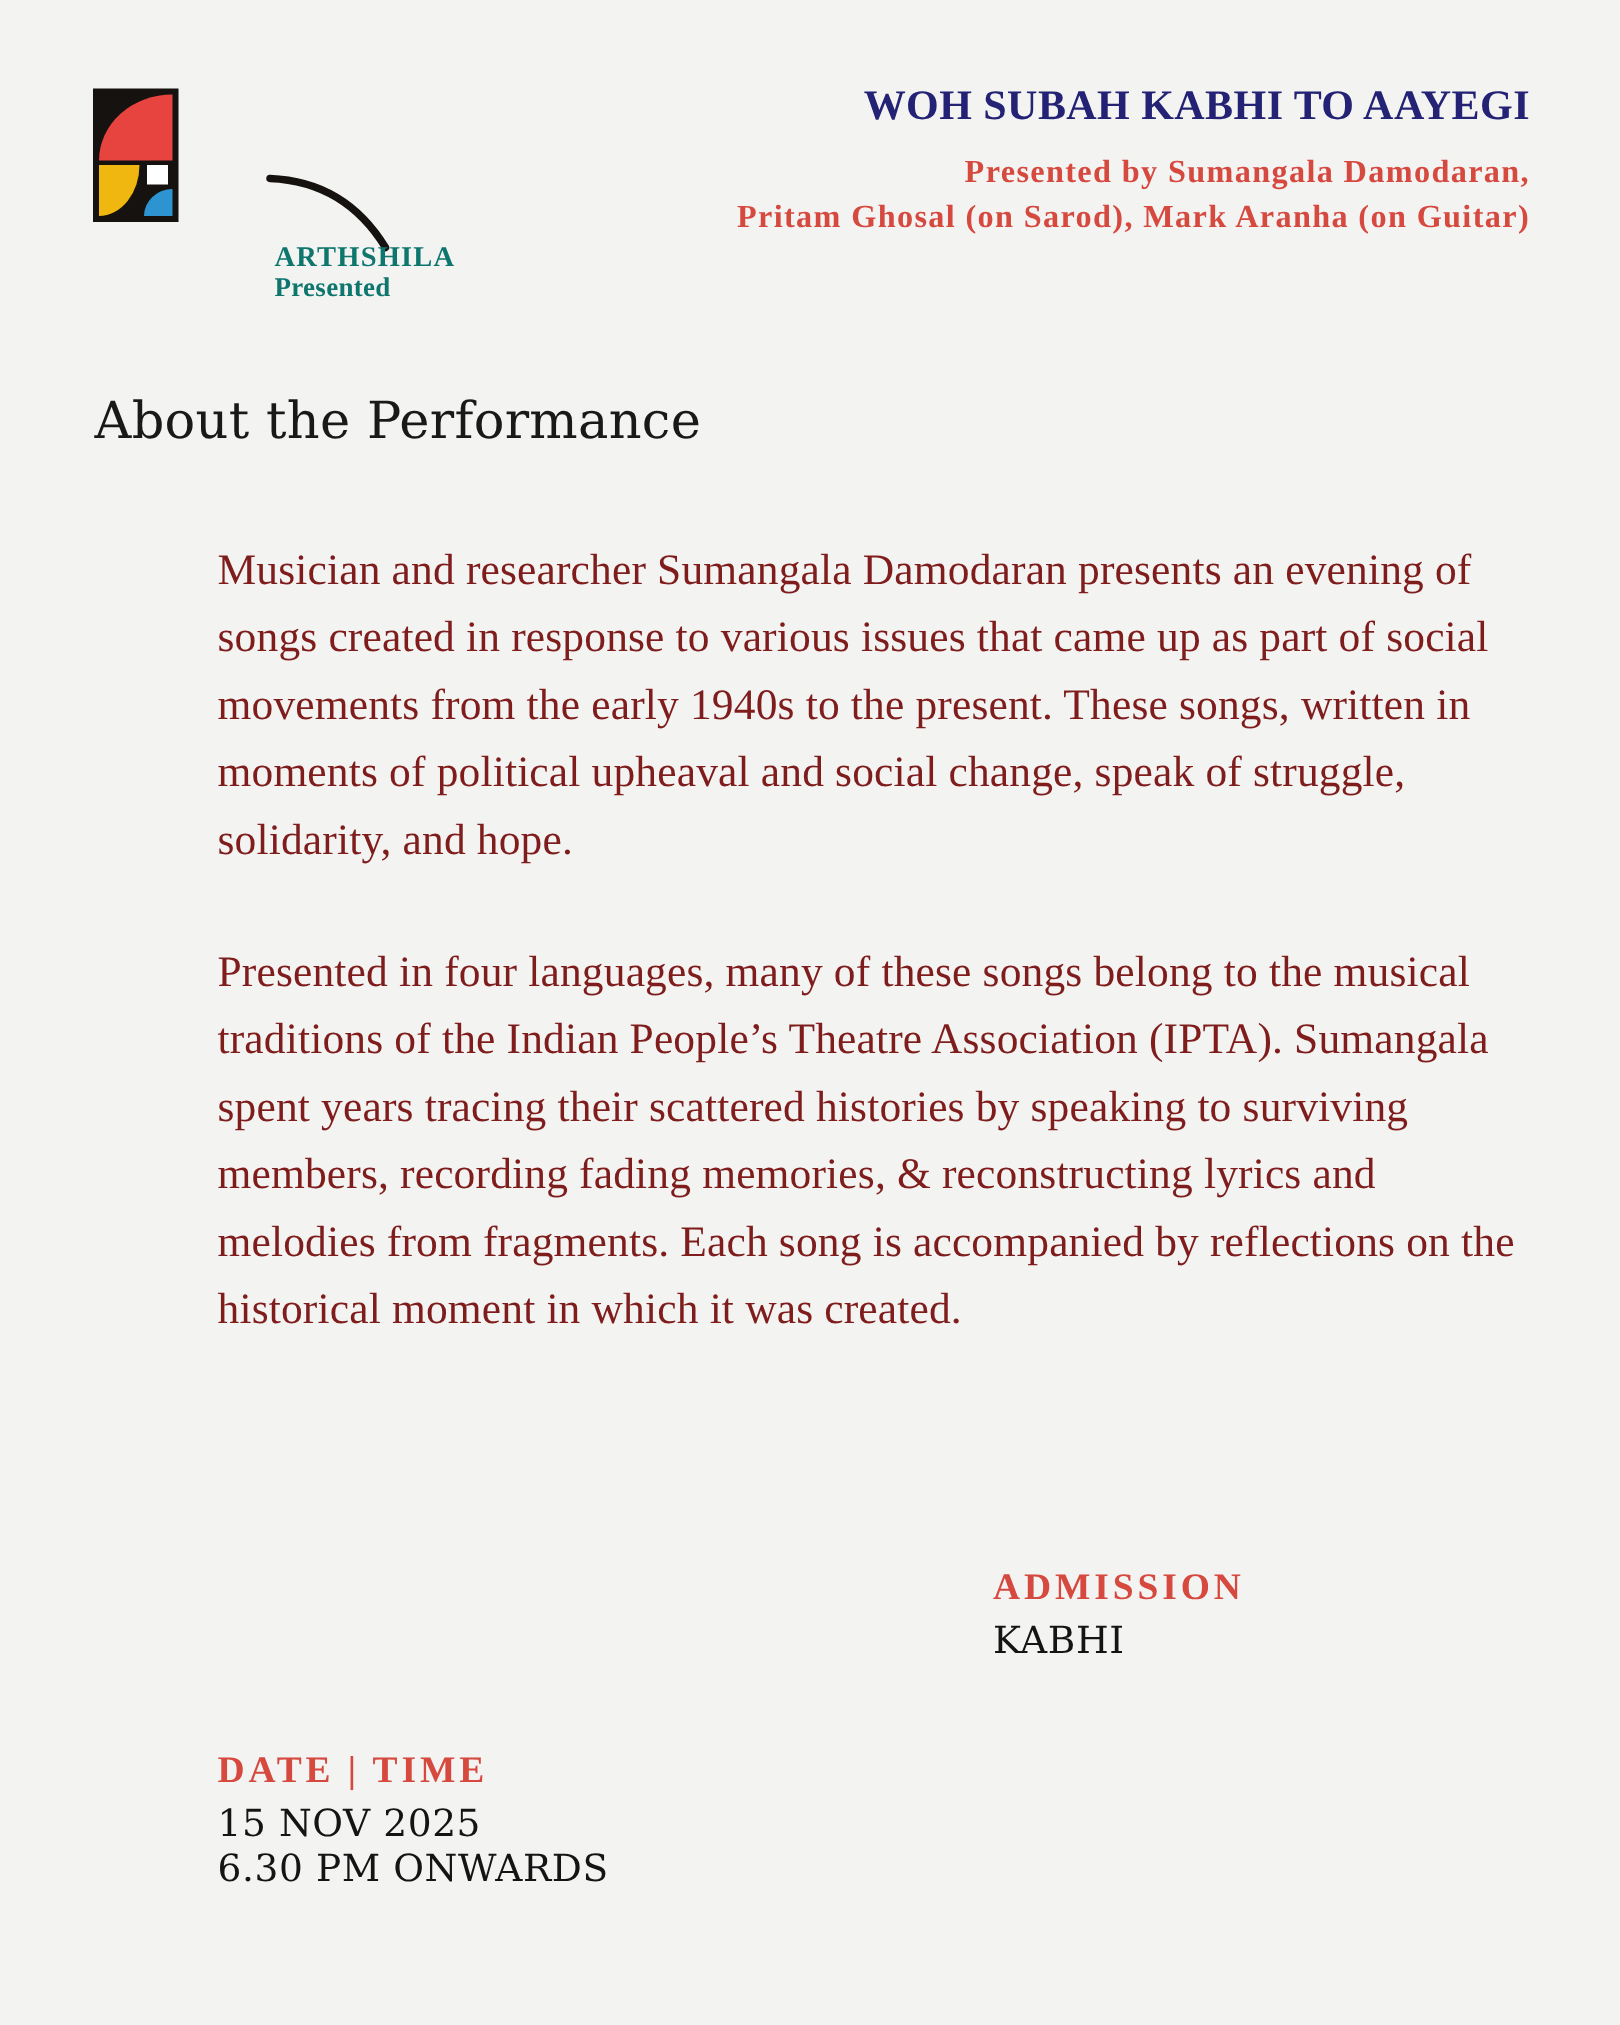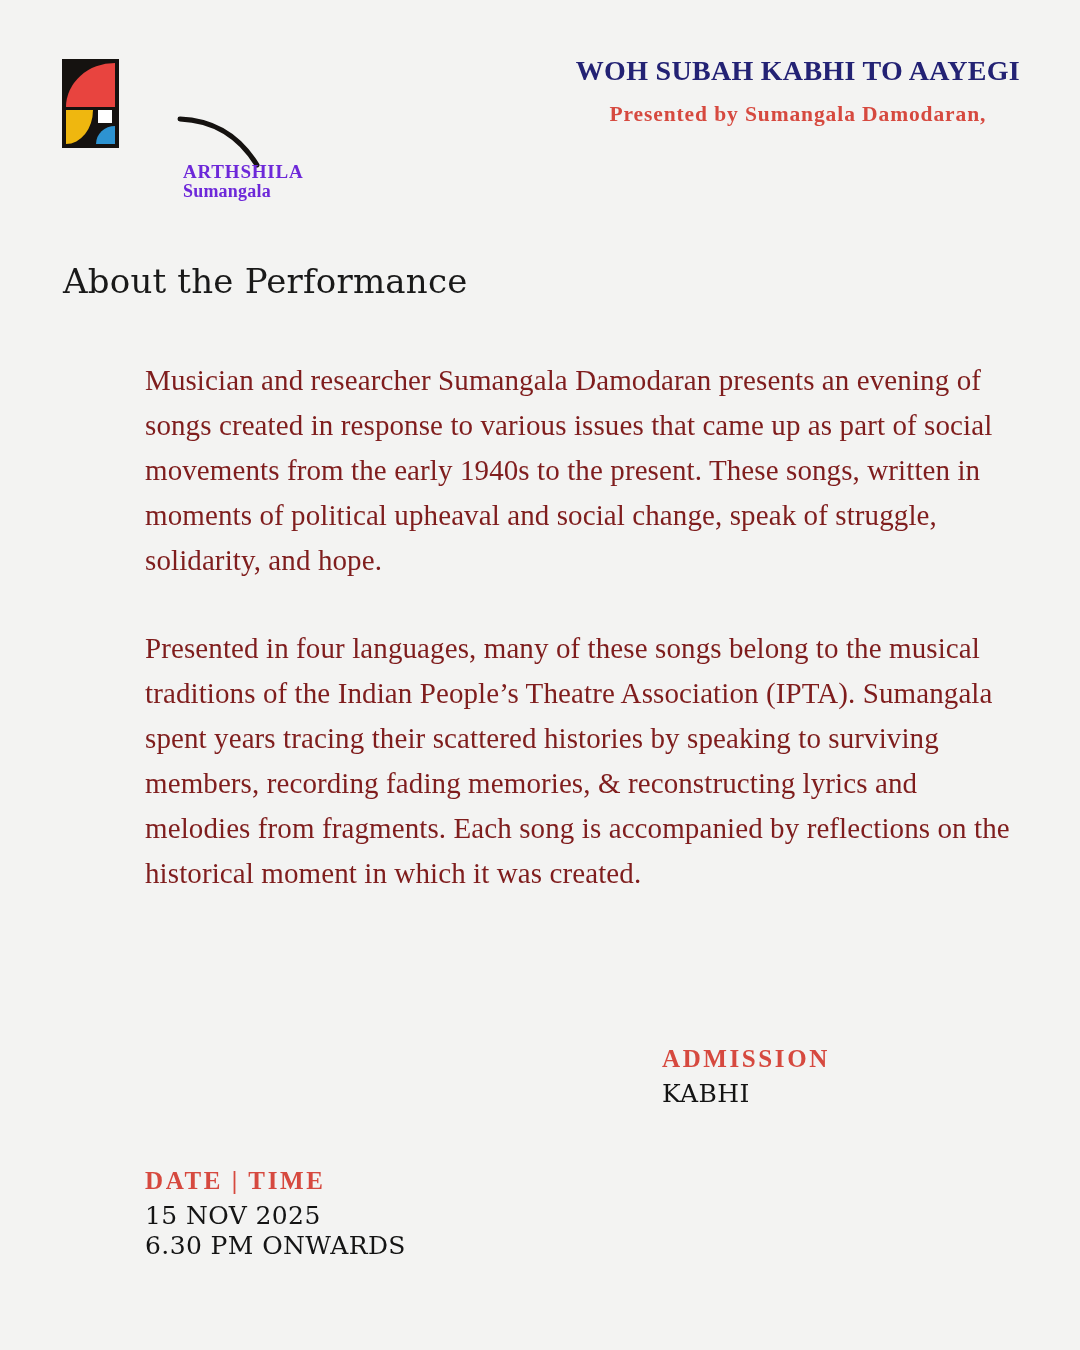--- a/index.html
+++ b/index.html
@@ -13,34 +13,34 @@
 
   
   .logo-block{position:absolute;left:62px;top:59px;}
   .logo-mark{position:relative;width:57px;height:89px;background:#151210;}
   .logo-mark .shape{position:absolute;}
   .shape-red{left:4px;top:4px;width:49px;height:44px;background:var(--logo-red,#e8443f);border-top-left-radius:100% 100%;}
   .shape-yellow{left:4px;top:51px;width:27px;height:34px;background:var(--logo-yellow,#efb70f);border-bottom-right-radius:100% 100%;}
   .shape-white{left:36px;top:51px;width:14px;height:13px;background:#ffffff;}
   .shape-blue{left:34px;top:67px;width:19px;height:18px;background:var(--logo-blue,#2d93d1);border-top-left-radius:100% 100%;}
   .logo-arc{position:absolute;left:108px;top:50px;}
-  .wordmark{position:absolute;left:121px;top:103px;color:#6d28d9;white-space:nowrap;}
+  .wordmark{position:absolute;left:121px;top:103px;color:#0f766e;white-space:nowrap;}
   .wordmark .brand{font-size:19px;font-weight:bold;letter-spacing:0.8px;line-height:19px;}
   .wordmark .city{font-size:18px;font-weight:bold;letter-spacing:0.2px;line-height:17px;margin-top:2px;}
 
   
   .event-head{position:absolute;right:60px;top:56px;text-align:right;}
   .event-title{
     font-size:28px;font-weight:bold;color:var(--title-color,#232274);
     letter-spacing:0.3px;line-height:30px;
   }
   .event-presenters{
     margin-top:13px;
     font-size:21.5px;font-weight:600;color:var(--accent,#d64b44);
-    letter-spacing:0.9px;line-height:30px;text-align:center;
+    letter-spacing:0.9px;line-height:30px;
   }
 
   
   .about-heading{
     position:absolute;left:63px;top:261px;
     font-family:"DejaVu Serif",serif;
     font-size:34px;color:#191919;letter-spacing:0.2px;
   }
   .about-body{position:absolute;left:145px;top:358px;width:868px;}
   .about-body p{
@@ -73,28 +73,29 @@
       <div class="shape shape-red"></div>
       <div class="shape shape-yellow"></div>
       <div class="shape shape-white"></div>
       <div class="shape shape-blue"></div>
     </div>
     <svg class="logo-arc" width="100" height="62" viewBox="0 0 100 62">
       <path d="M 10 10 Q 60 12 87 56" fill="none" stroke="#151210" stroke-width="5" stroke-linecap="round"></path>
     </svg>
     <div class="wordmark">
       <div class="brand">ARTHSHILA</div>
-      <div class="city">Sumangala</div>
+      <div class="city">Presented</div>
     </div>
   </div>
 
   <div class="event-head">
     <div class="event-title">WOH SUBAH KABHI TO AAYEGI</div>
     <div class="event-presenters">
       <div>Presented by Sumangala Damodaran,</div>
+      <div>Pritam Ghosal (on Sarod), Mark Aranha (on Guitar)</div>
     </div>
   </div>
 
   <div class="about-heading">About the Performance</div>
   <div class="about-body">
     <p>Musician and researcher Sumangala Damodaran presents an evening of songs created in response to various issues that came up as part of social movements from the early 1940s to the present. These songs, written in moments of political upheaval and social change, speak of struggle, solidarity, and hope.</p>
     <p>Presented in four languages, many of these songs belong to the musical traditions of the Indian People’s Theatre Association (IPTA). Sumangala spent years tracing their scattered histories by speaking to surviving members, recording fading memories, &amp; reconstructing lyrics and melodies from fragments. Each song is accompanied by reflections on the historical moment in which it was created.</p>
   </div>
 
 

